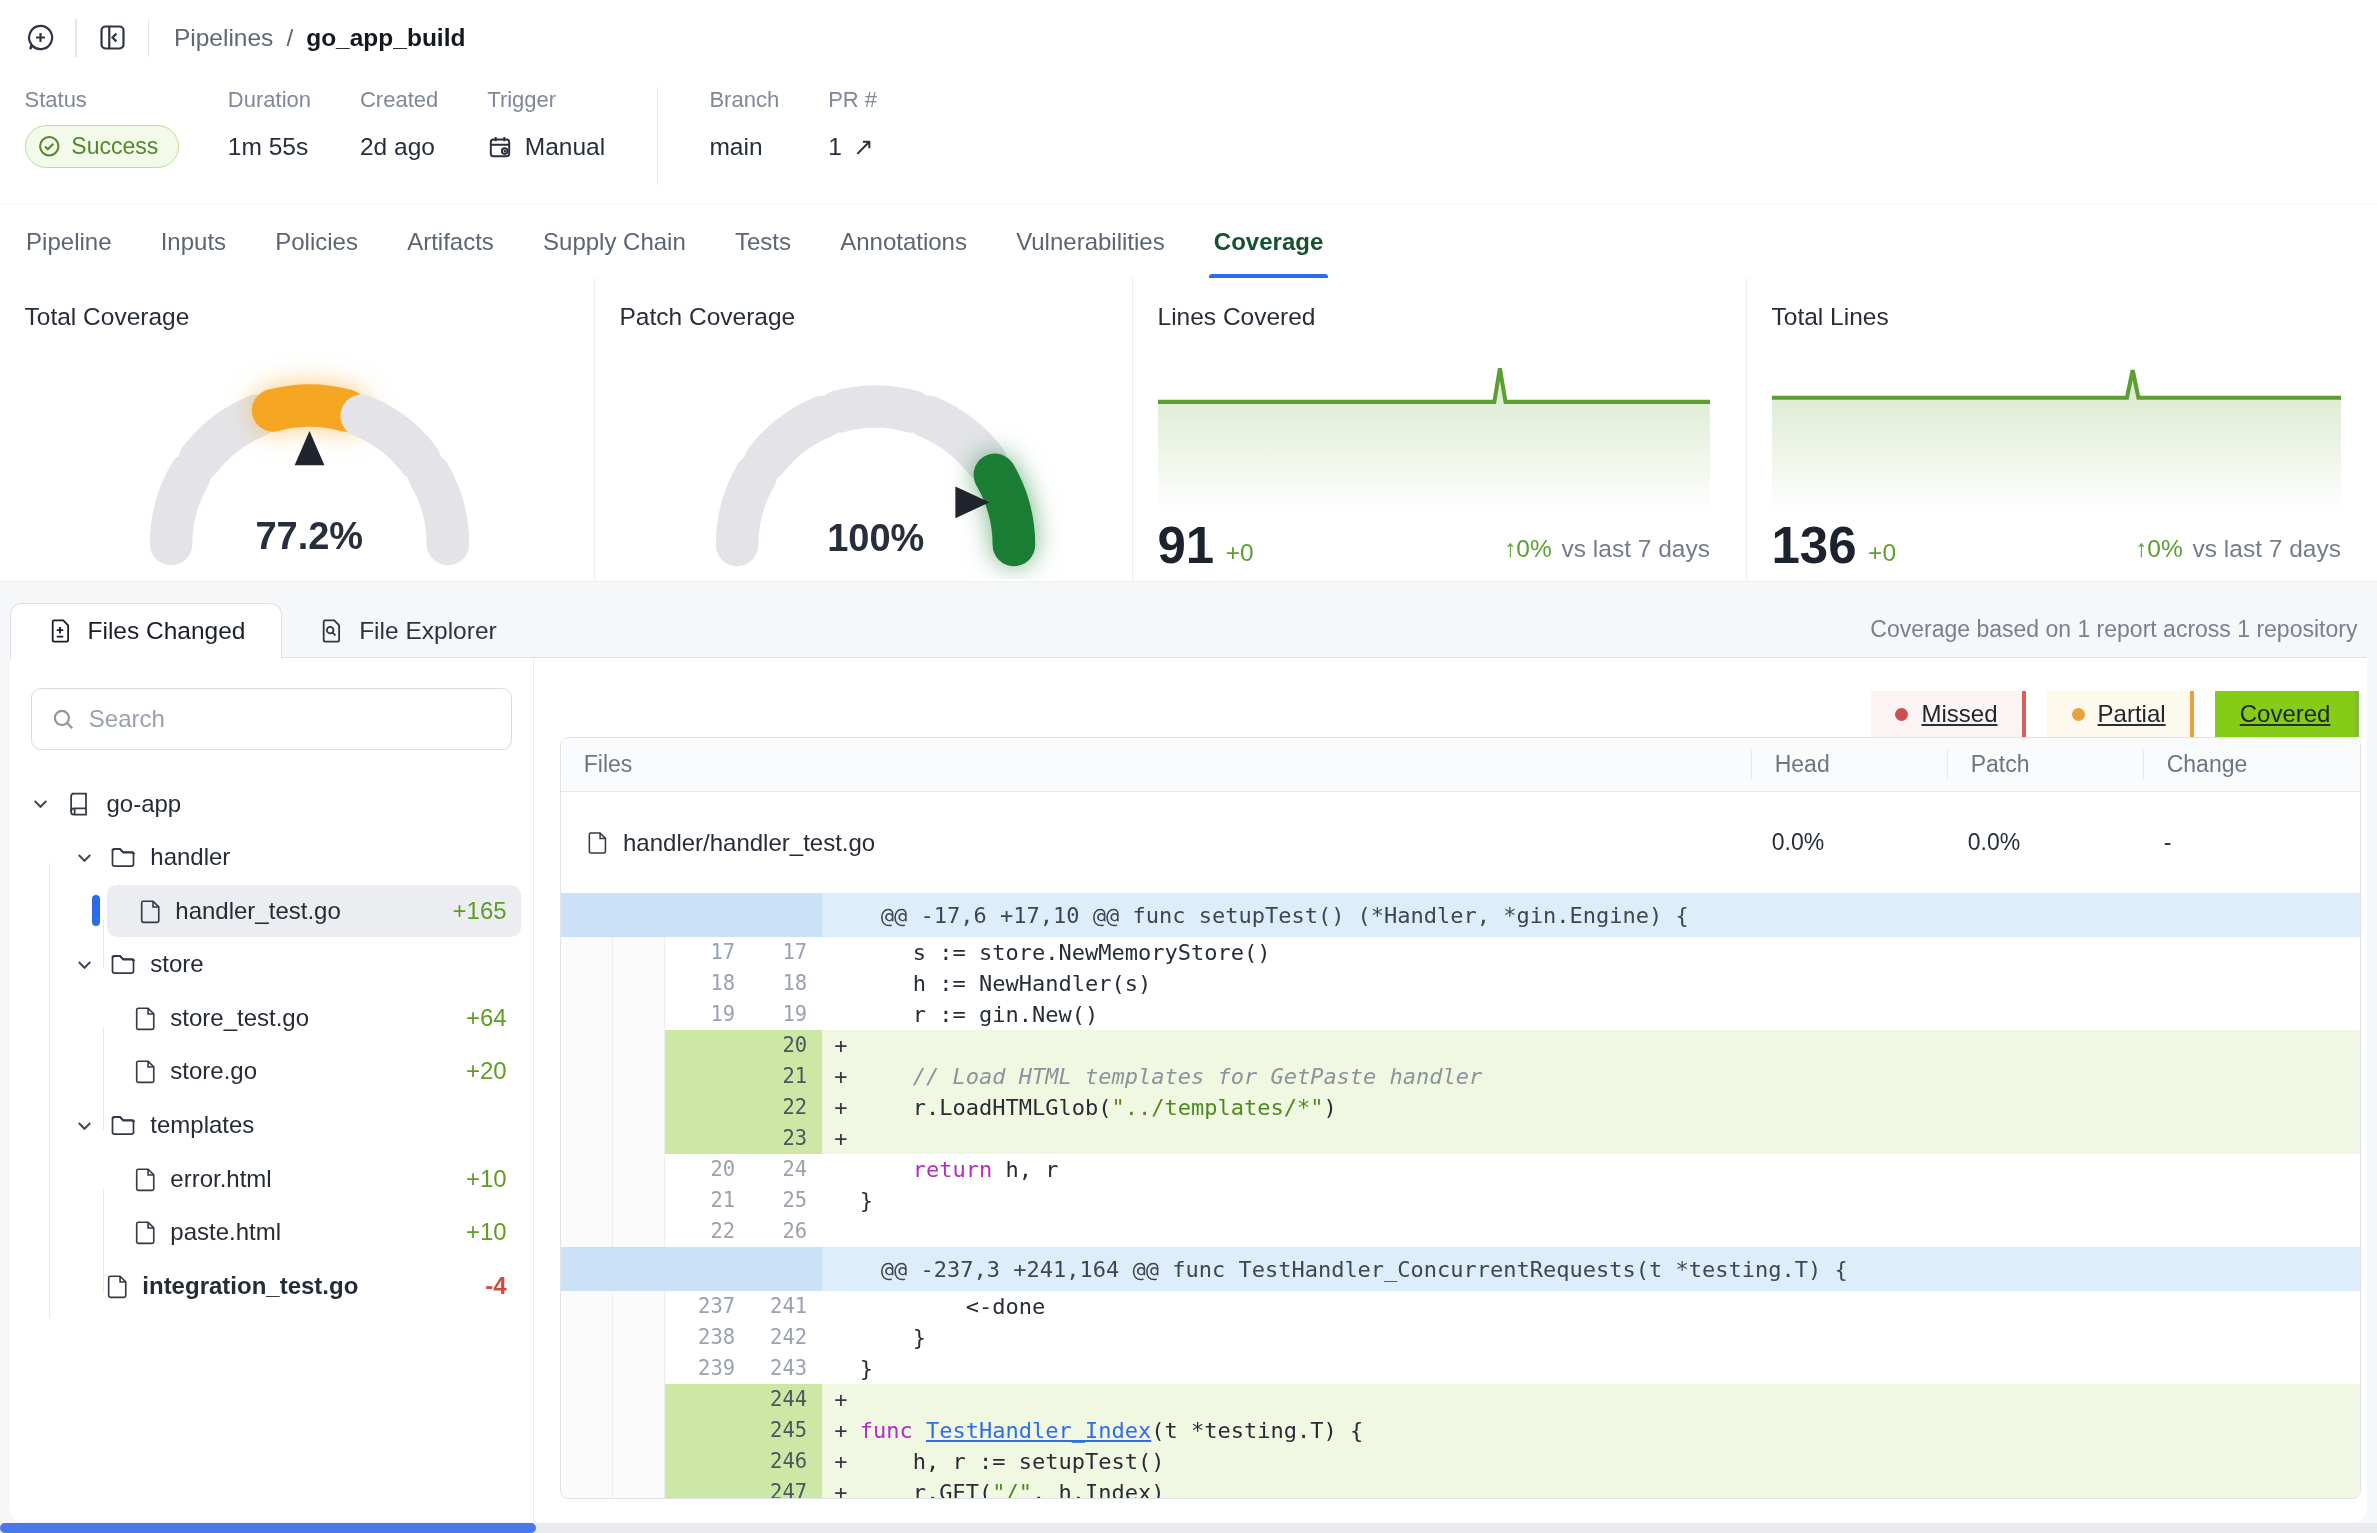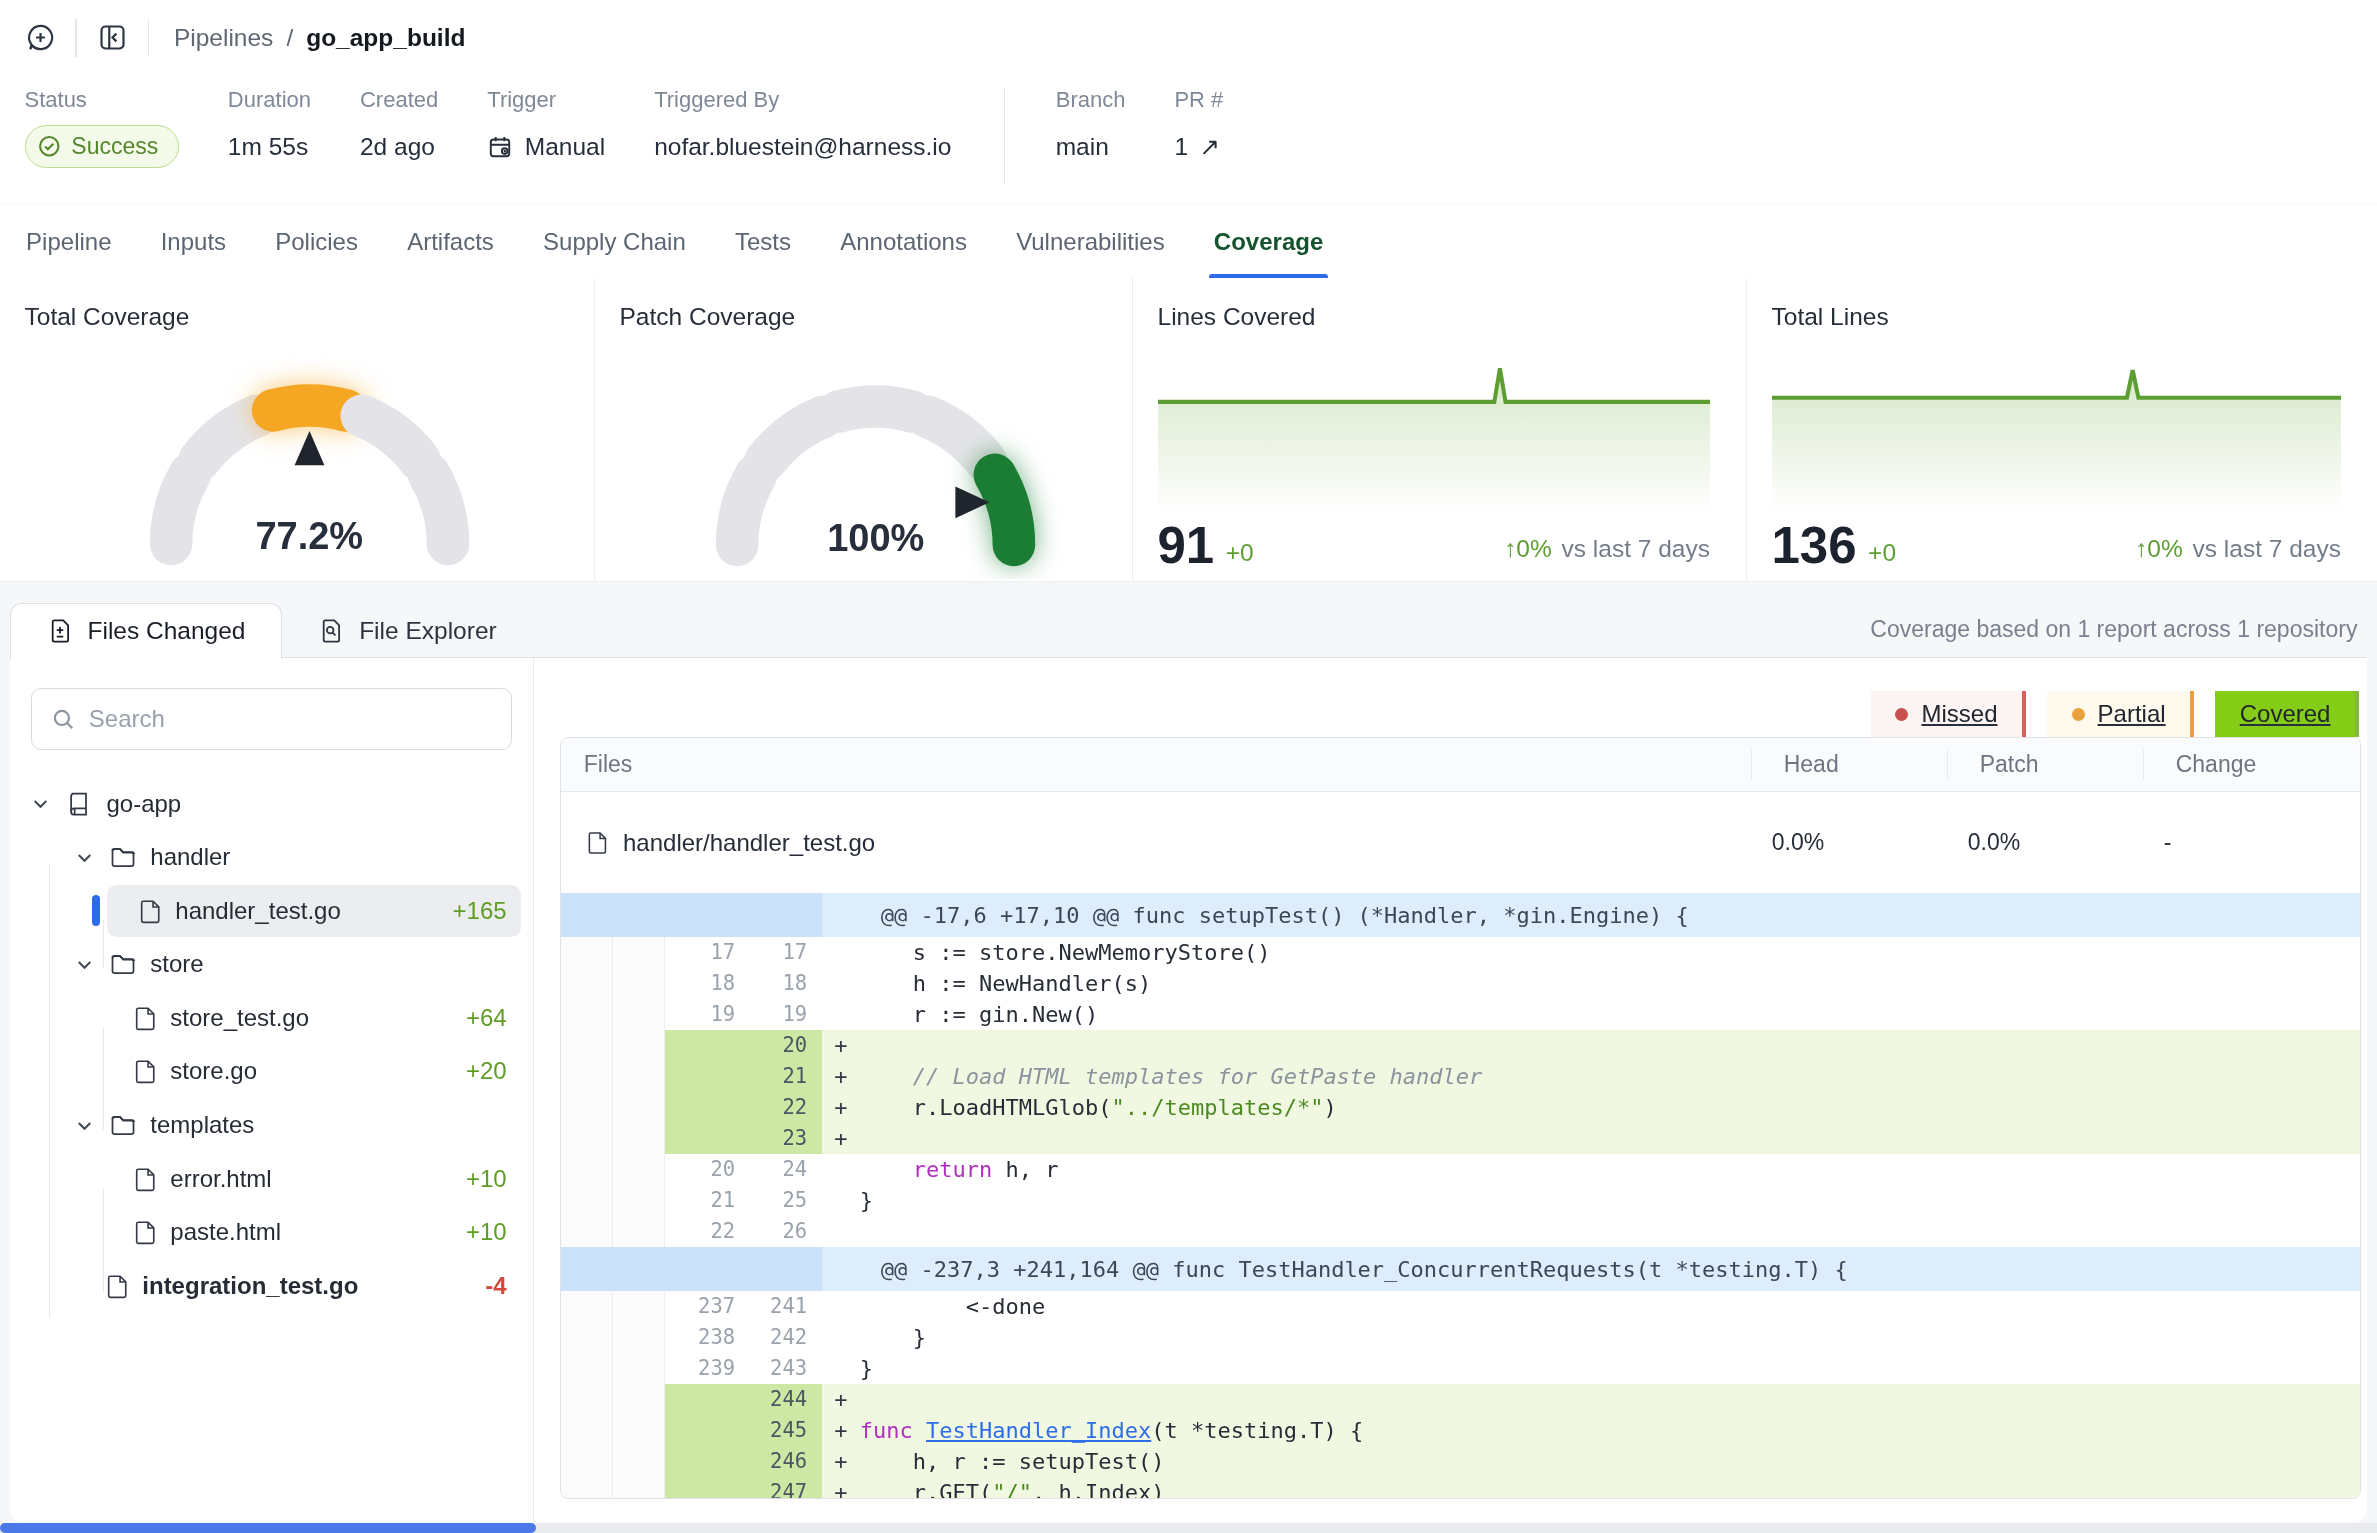--- a/index.html
+++ b/index.html
@@ -76,21 +76,21 @@
   .rightcol{flex:1;display:flex;flex-direction:column;position:relative;}
   .legendrow{height:79px;display:flex;align-items:flex-end;justify-content:flex-end;padding-right:8.2px;text-decoration:underline;}
   .lgroup{display:flex;align-items:center;margin-left:21px;}
   .chip{display:flex;align-items:center;height:46px;padding:0 24.5px;font-size:24px;color:#20252e;cursor:pointer;}
   .chipdot{width:13px;height:13px;border-radius:50%;margin-right:13px;}
   .chipbar{width:4.1px;height:46px;}
 
   .diffbox{margin:0 6.5px 0 26px;border:0.8px solid #dfe2e7;border-radius:8.2px;overflow:hidden;height:762px;background:#fff;}
   .thead{height:54px;background:#fafbfd;border-bottom:0.8px solid #e7e9ee;display:flex;align-items:stretch;font-size:23px;color:#6e7581;}
   .th-files{flex:1;display:flex;align-items:center;padding-left:23px;}
-  .th-col{width:196px;display:flex;align-items:center;padding-left:32px;border-left:0.8px solid #e7e9ee;margin:11.5px 0;}
+  .th-col{width:196px;display:flex;align-items:center;padding-left:23px;border-left:0.8px solid #e7e9ee;margin:11.5px 0;}
   .th-col.last{width:217px;}
   .frow{height:101px;display:flex;align-items:center;font-size:24px;color:#272d38;}
   .f-name{flex:1;display:flex;align-items:center;gap:14.7px;padding-left:23px;}
   .f-name .ticon{color:#333a45;display:flex;}
   .f-col{width:196px;padding-left:21px;font-size:23px;}
   .f-col.last{width:217px;}
 
   .hunk,.crow{display:grid;grid-template-columns:52px 52px 85px 72px 38px 1fr;}
   .hunk{height:44px;}
   .hunk .hdark{grid-column:1/5;background:#cbe1f8;}
@@ -170,26 +170,20 @@
         <div class="val">
           <span style="display: flex;">
             <svg width="26" height="26" viewBox="0 0 24 24" fill="none" stroke="currentColor" stroke-width="1.8">
               <rect x="3.5" y="5" width="17" height="15.5" rx="2.5"></rect>
               <path d="M8 2.8v4M16 2.8v4M3.5 10h17"></path>
               <circle cx="16.3" cy="15.8" r="2.6"></circle>
               <path d="M16.3 14.6v1.4l1 .7"></path>
             </svg>
           </span>
           <span>Manual</span>
-        </div>
-      </div>
-      <div class="sfield">
-        <div class="lab">Triggered By</div>
-        <div class="val">
-          <span>nofar.bluestein@harness.io</span>
         </div>
       </div>
     </div>
   <div class="smeta" id="status-meta">
       <div class="sfield">
         <div class="lab">Branch</div>
         <div class="val">
           <span>main</span>
         </div>
       </div>

